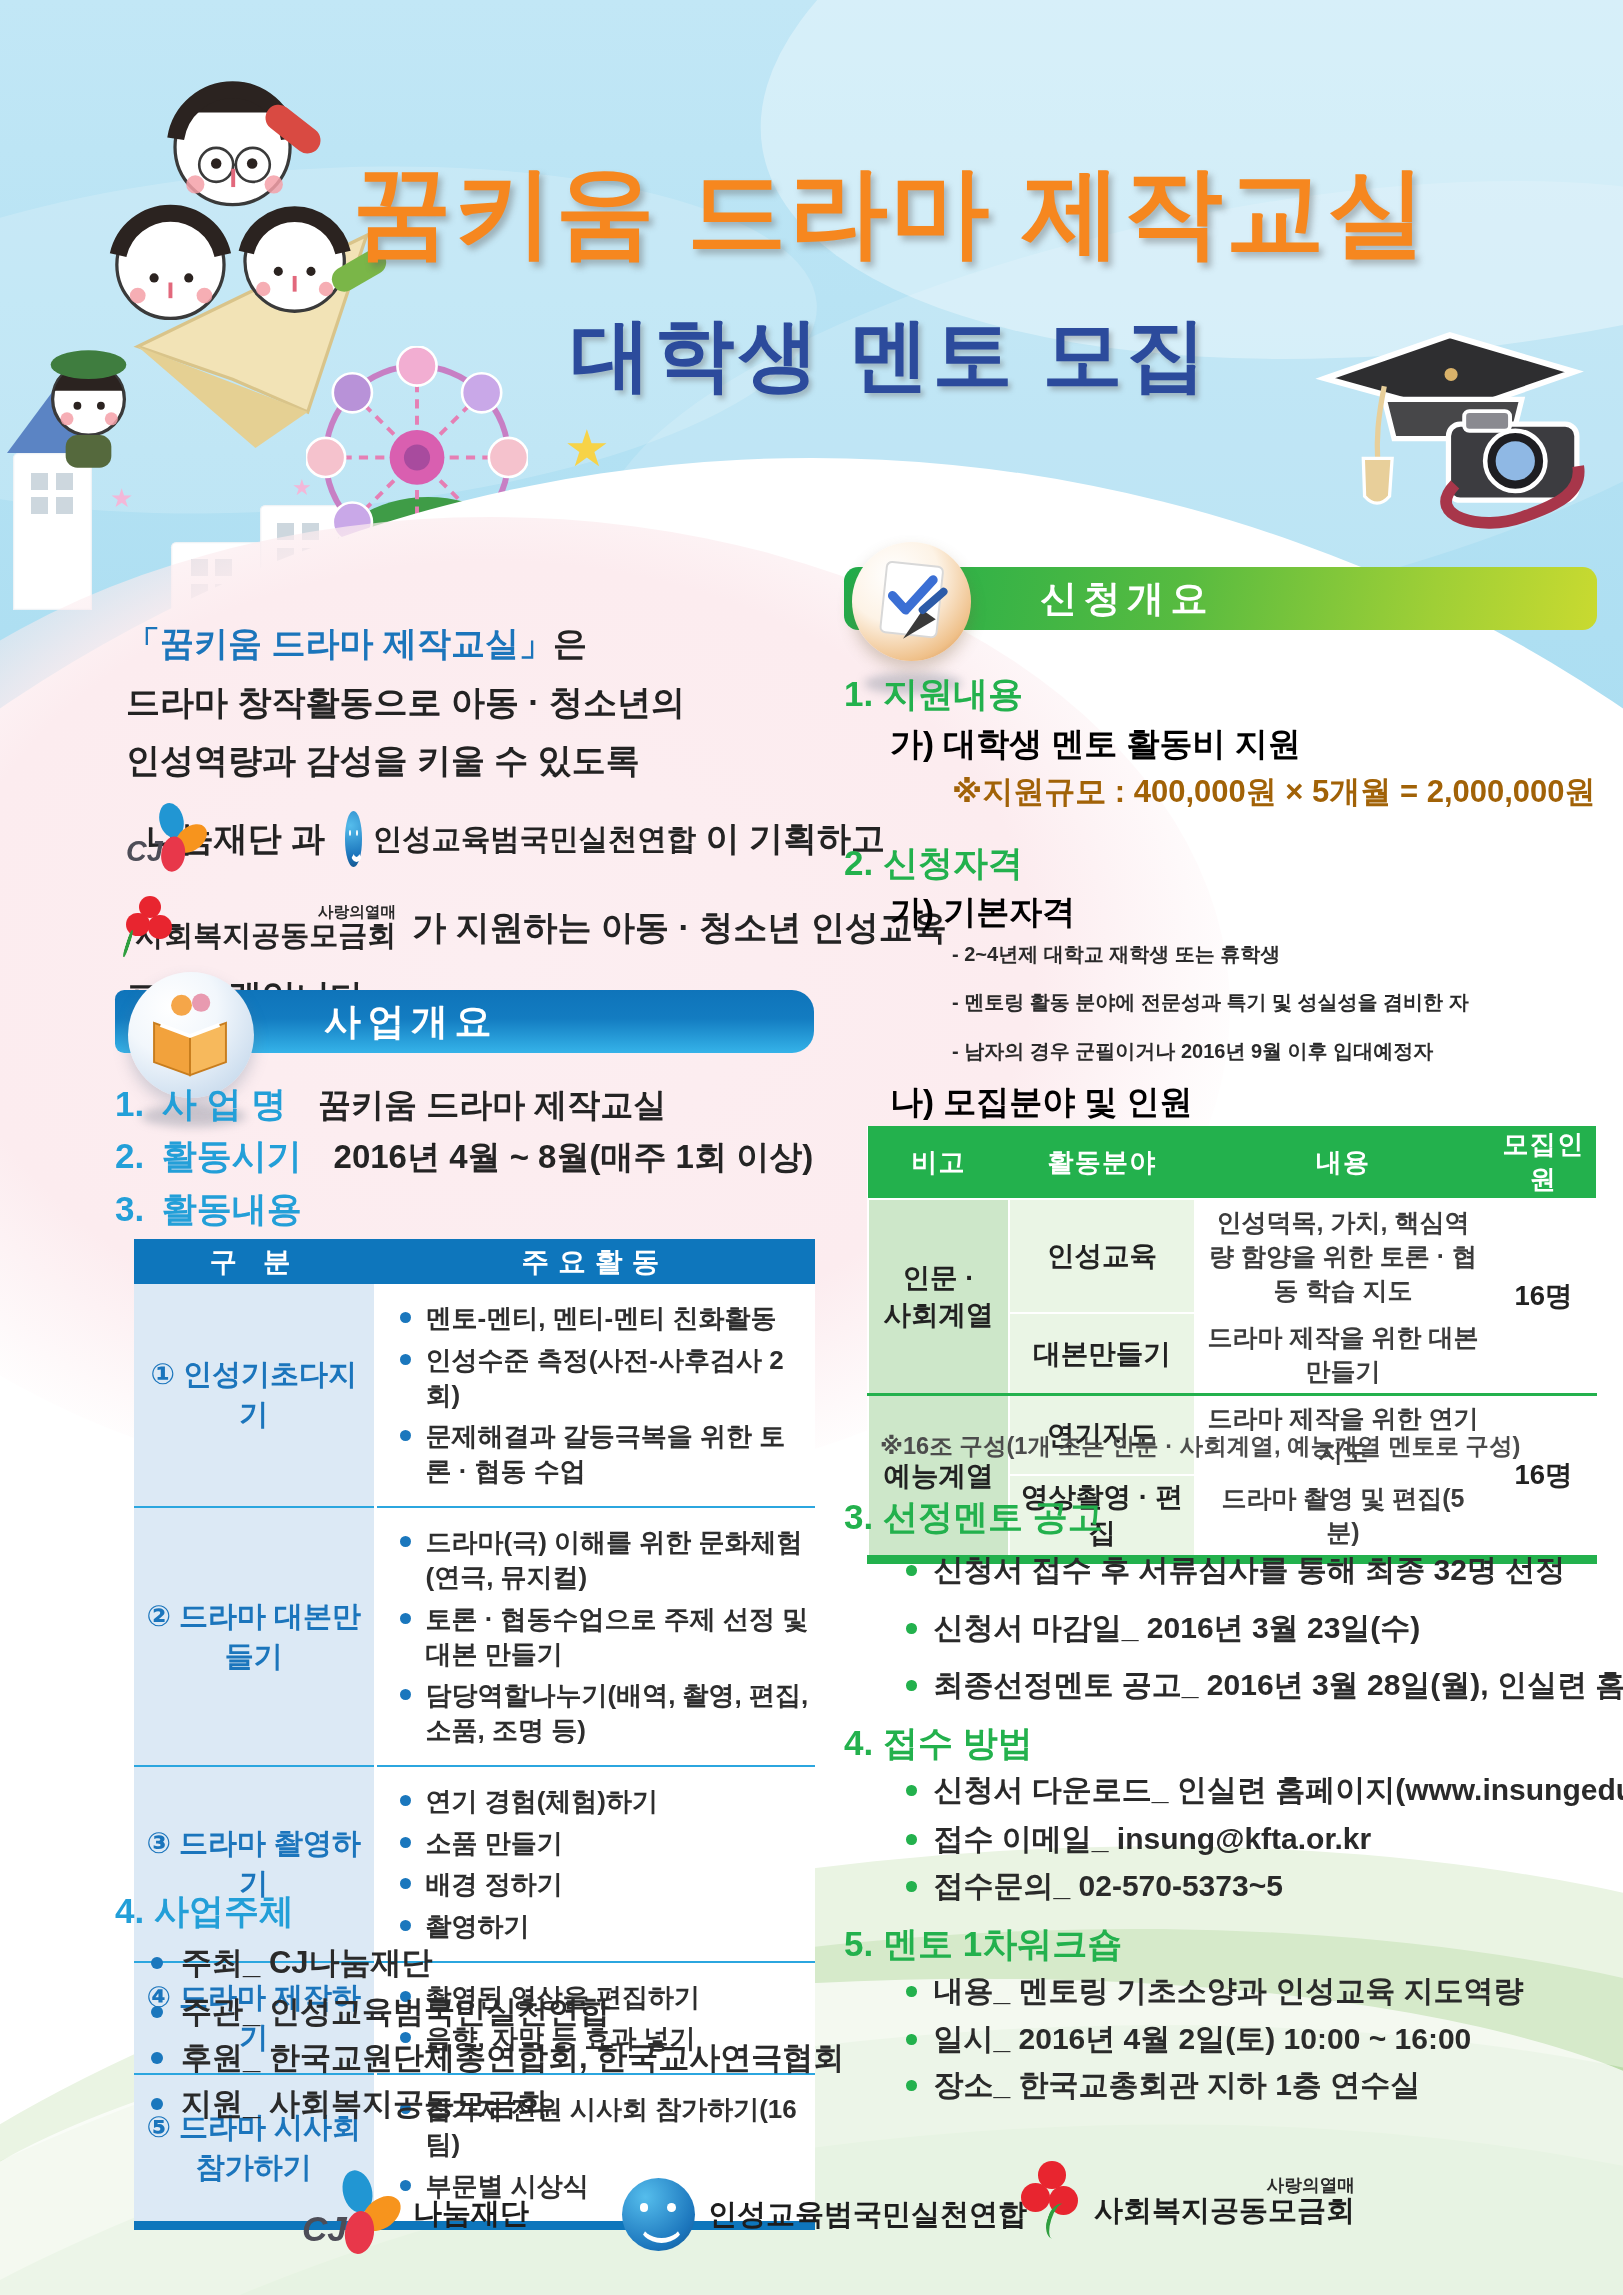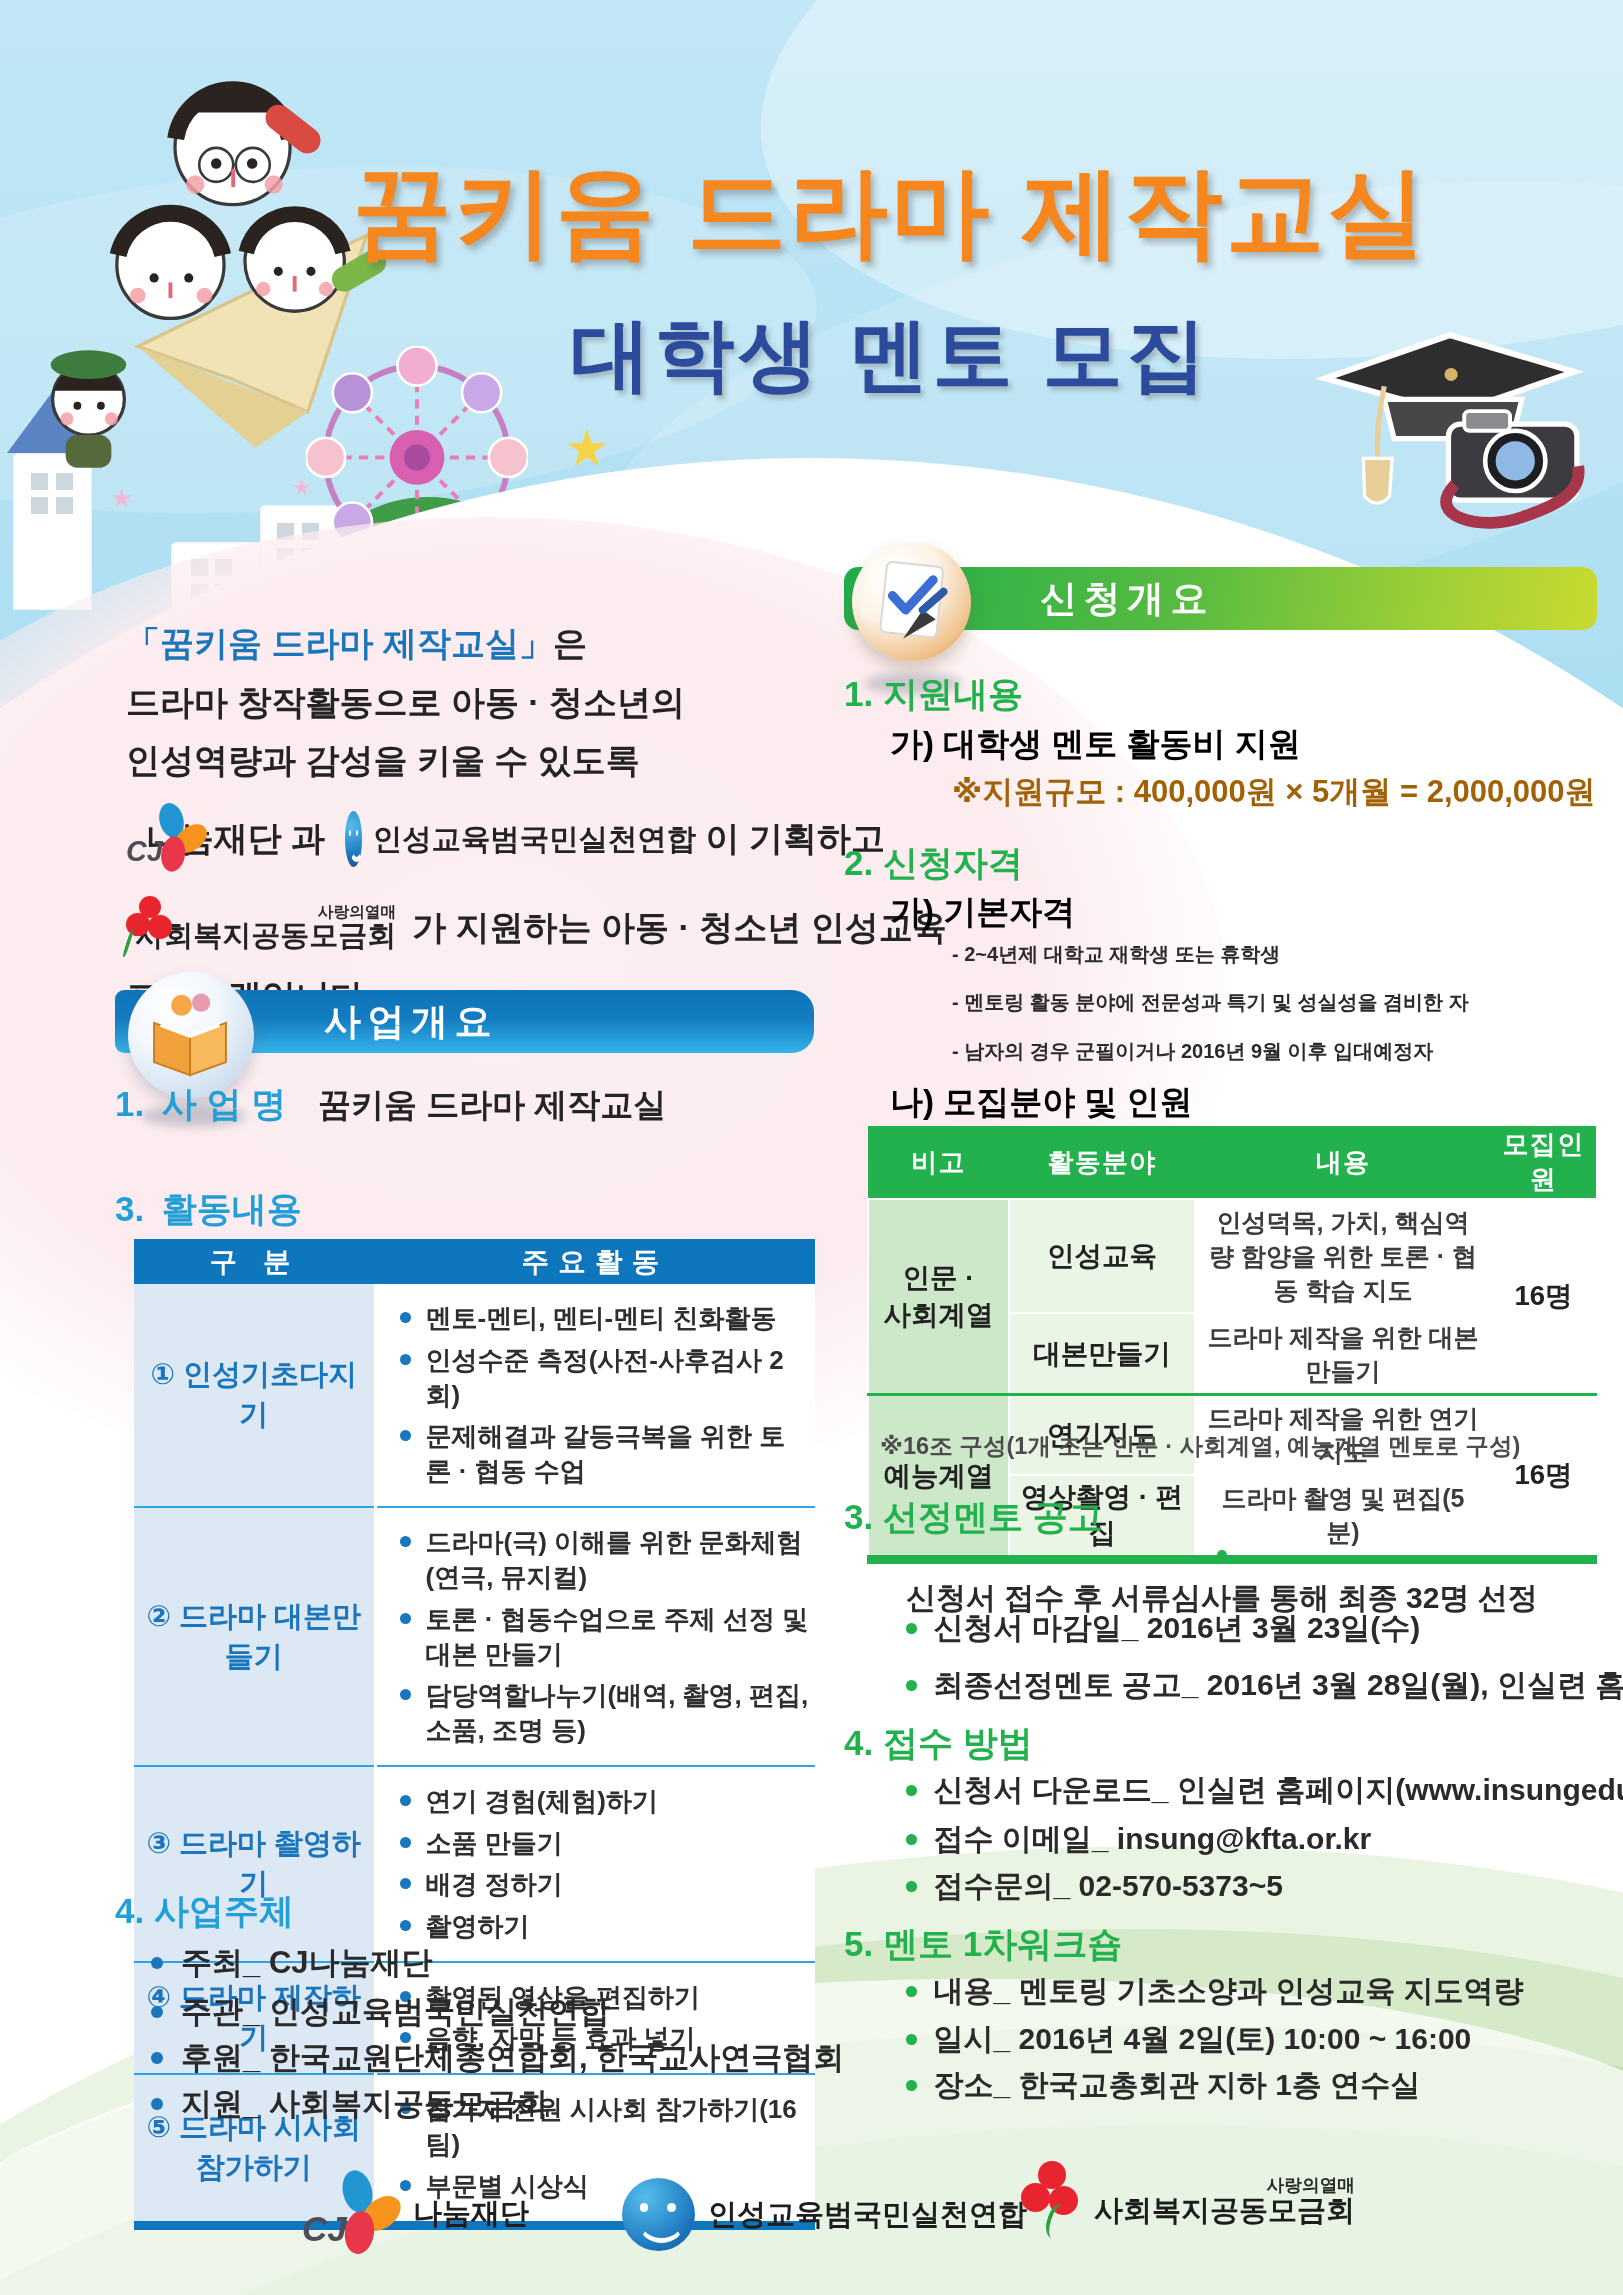--- a/index.html
+++ b/index.html
@@ -375,20 +375,25 @@
     <path d="M20,55 L75,75 L75,135 L20,115 Z" fill="#f2a23c" stroke="#c87d1e" stroke-width="3"></path>
     <path d="M130,55 L75,75 L75,135 L130,115 Z" fill="#f7b95c" stroke="#c87d1e" stroke-width="3"></path>
     <path d="M30,58 L75,75 L120,58" fill="none" stroke="#ffffff" stroke-width="6"></path>
   </svg>
 
   <div class="abs litem" style="left:115px;top:1081px;">
     <span class="lno">1.</span>
     <span class="llabel">사 업 명</span>
     <span class="lvalue">꿈키움 드라마 제작교실</span>
   </div>
+  <div class="abs litem" style="left:115px;top:1133px;">
+    <span class="lno">2.</span>
+    <span class="llabel">활동시기</span>
+    <span class="lvalue">2016년 4월 ~ 8월(매주 1회 이상)</span>
+  </div>
   <div class="abs litem" style="left:115px;top:1186px;">
     <span class="lno">3.</span>
     <span class="llabel">활동내용</span>
     <span class="lvalue"></span>
   </div>
 
   <table class="ltable abs" style="left:134px;top:1239px;width:681px;">
     <colgroup>
         <col style="width:241px;">
         <col style="width:440px;">
@@ -572,21 +577,21 @@
         <td class="rdesc">드라마 촬영 및 편집(5분)</td>
       </tr>
     </tbody>
   </table>
   <div class="abs tnote" style="left:880px;top:1430px;">※16조 구성(1개 조는 인문 · 사회계열, 예능계열 멘토로 구성)</div>
 
   <div class="abs rhead" style="left:844px;top:1494px;">
     <span>3.</span>
     <span>선정멘토 공고</span>
   </div>
-  <div class="abs rbullet" style="left:906px;top:1550px;flex-direction:column;">
+  <div class="abs rbullet" style="left:906px;top:1550px;">
       <span class="gdot"></span>
       <span>신청서 접수 후 서류심사를 통해 최종 32명 선정</span>
     </div>
   <div class="abs rbullet" style="left:906px;top:1608px;">
       <span class="gdot"></span>
       <span>신청서 마감일_ 2016년 3월 23일(수)</span>
     </div>
   <div class="abs rbullet" style="left:906px;top:1665px;">
       <span class="gdot"></span>
       <span>최종선정멘토 공고_ 2016년 3월 28일(월), 인실련 홈페이지</span>

